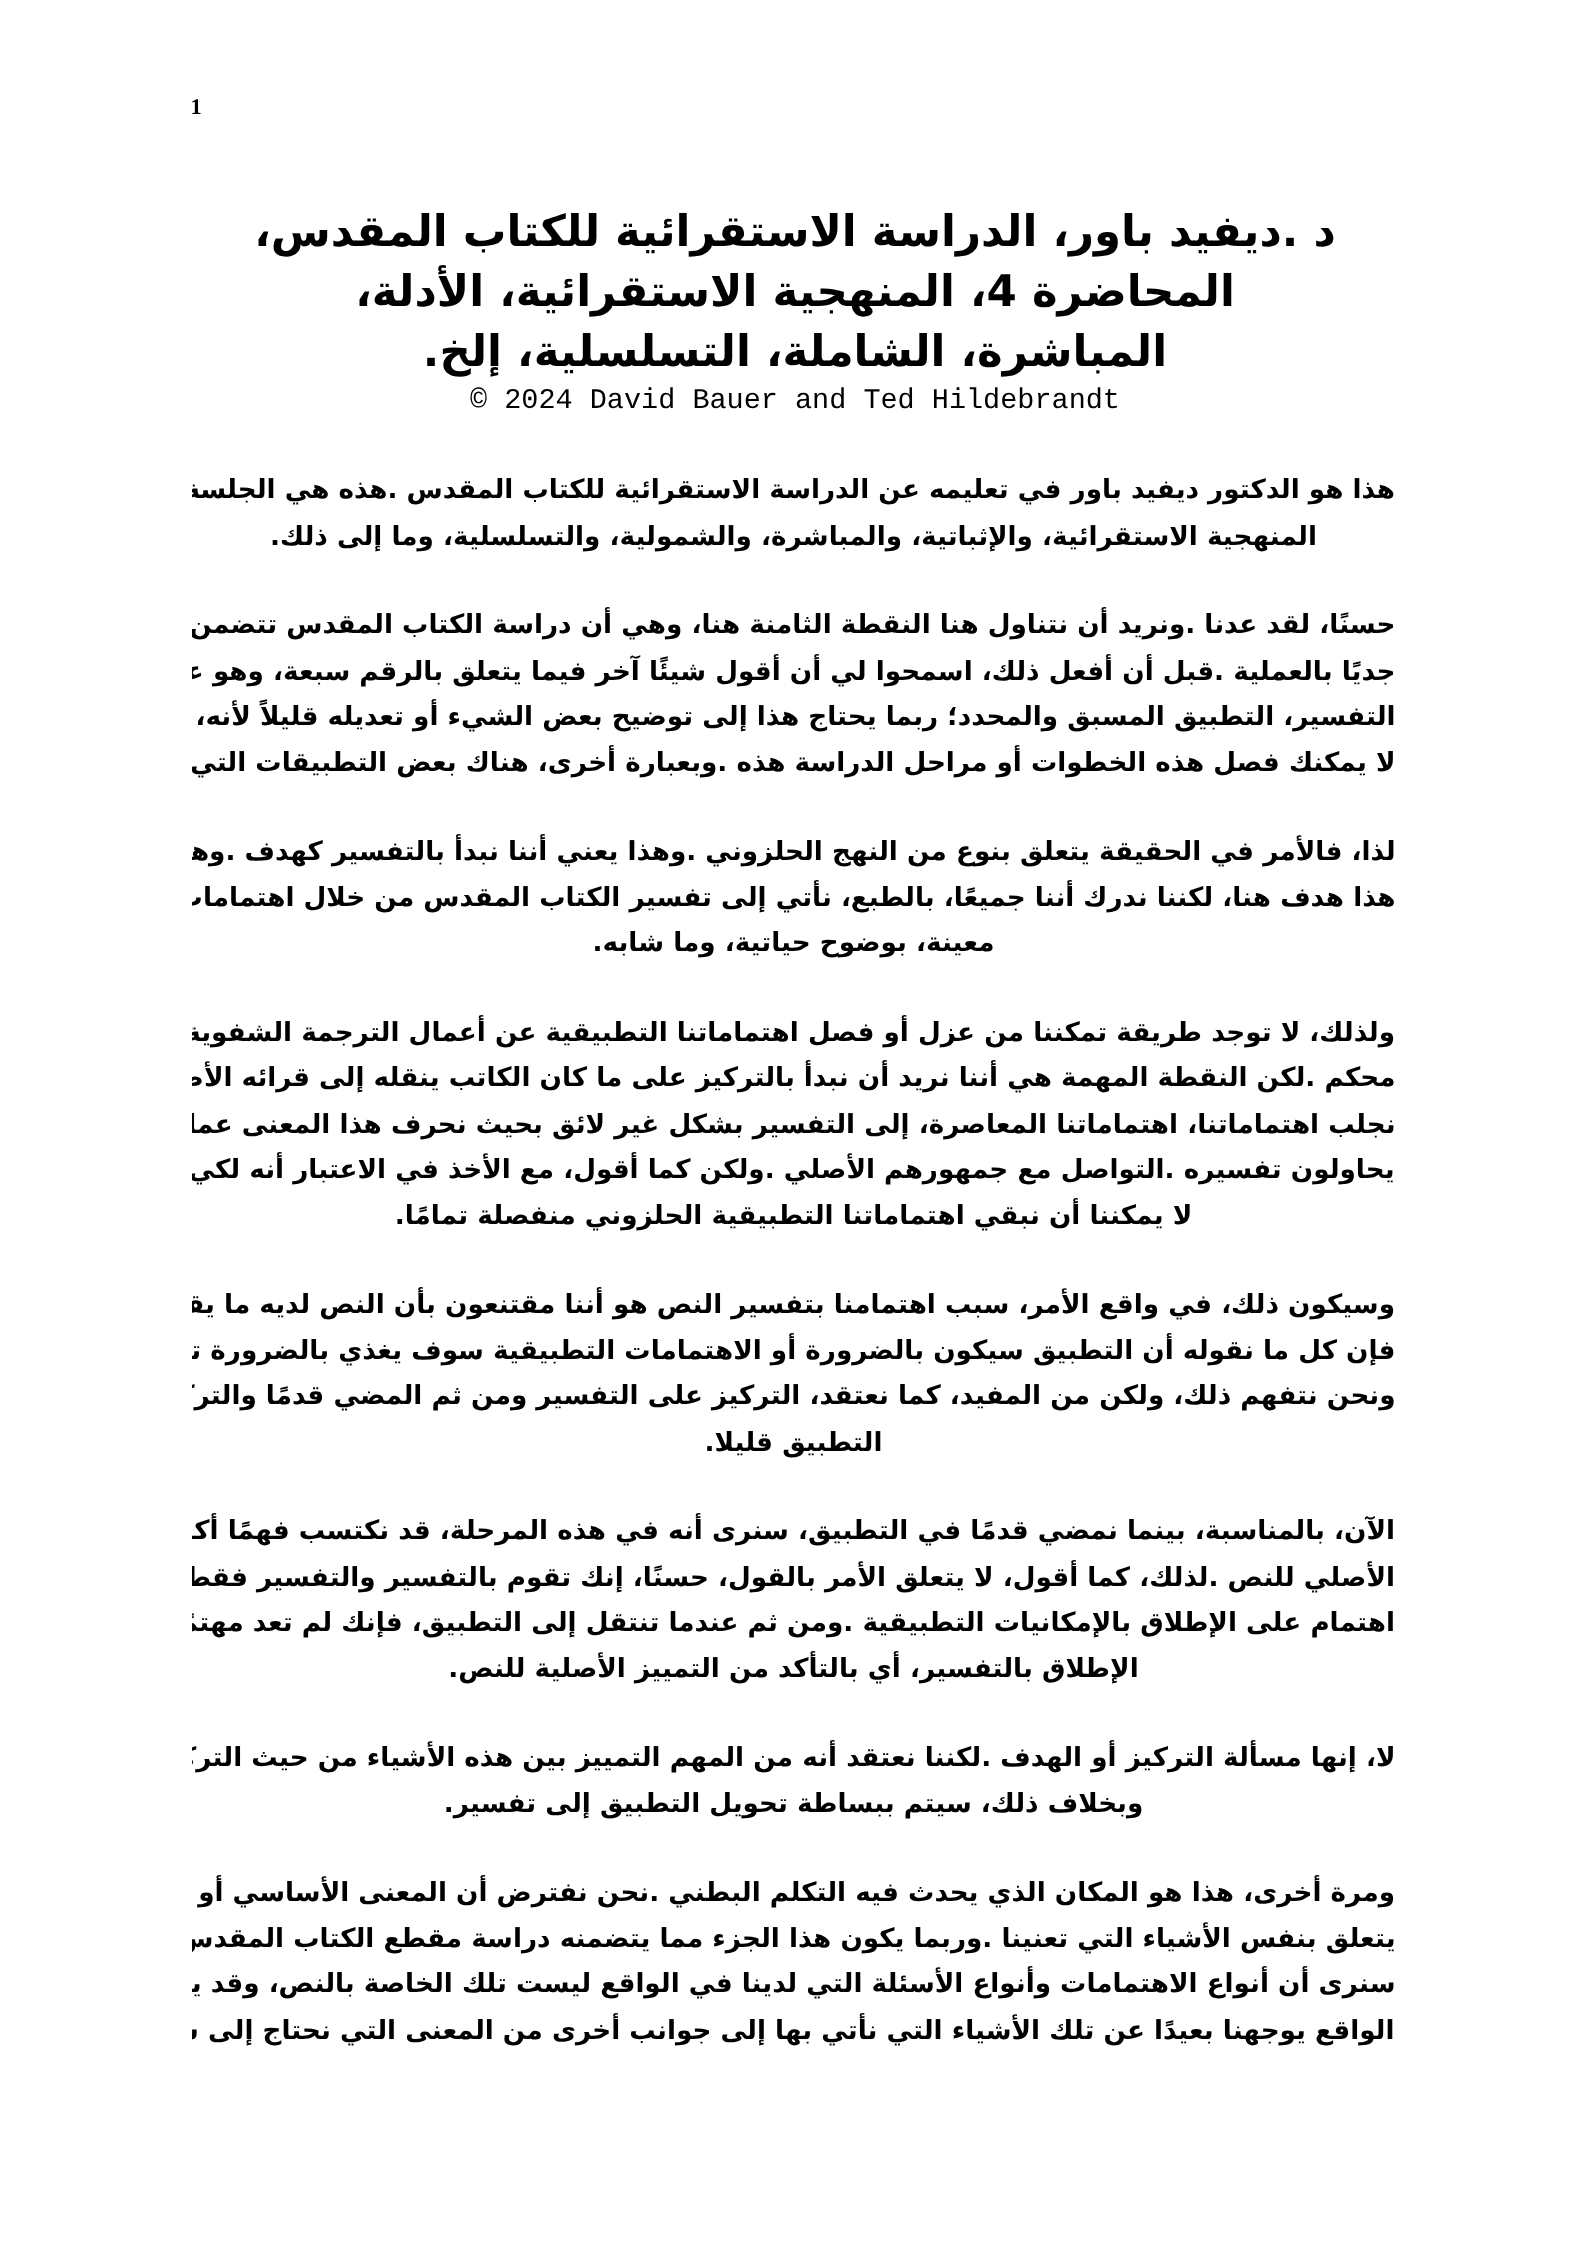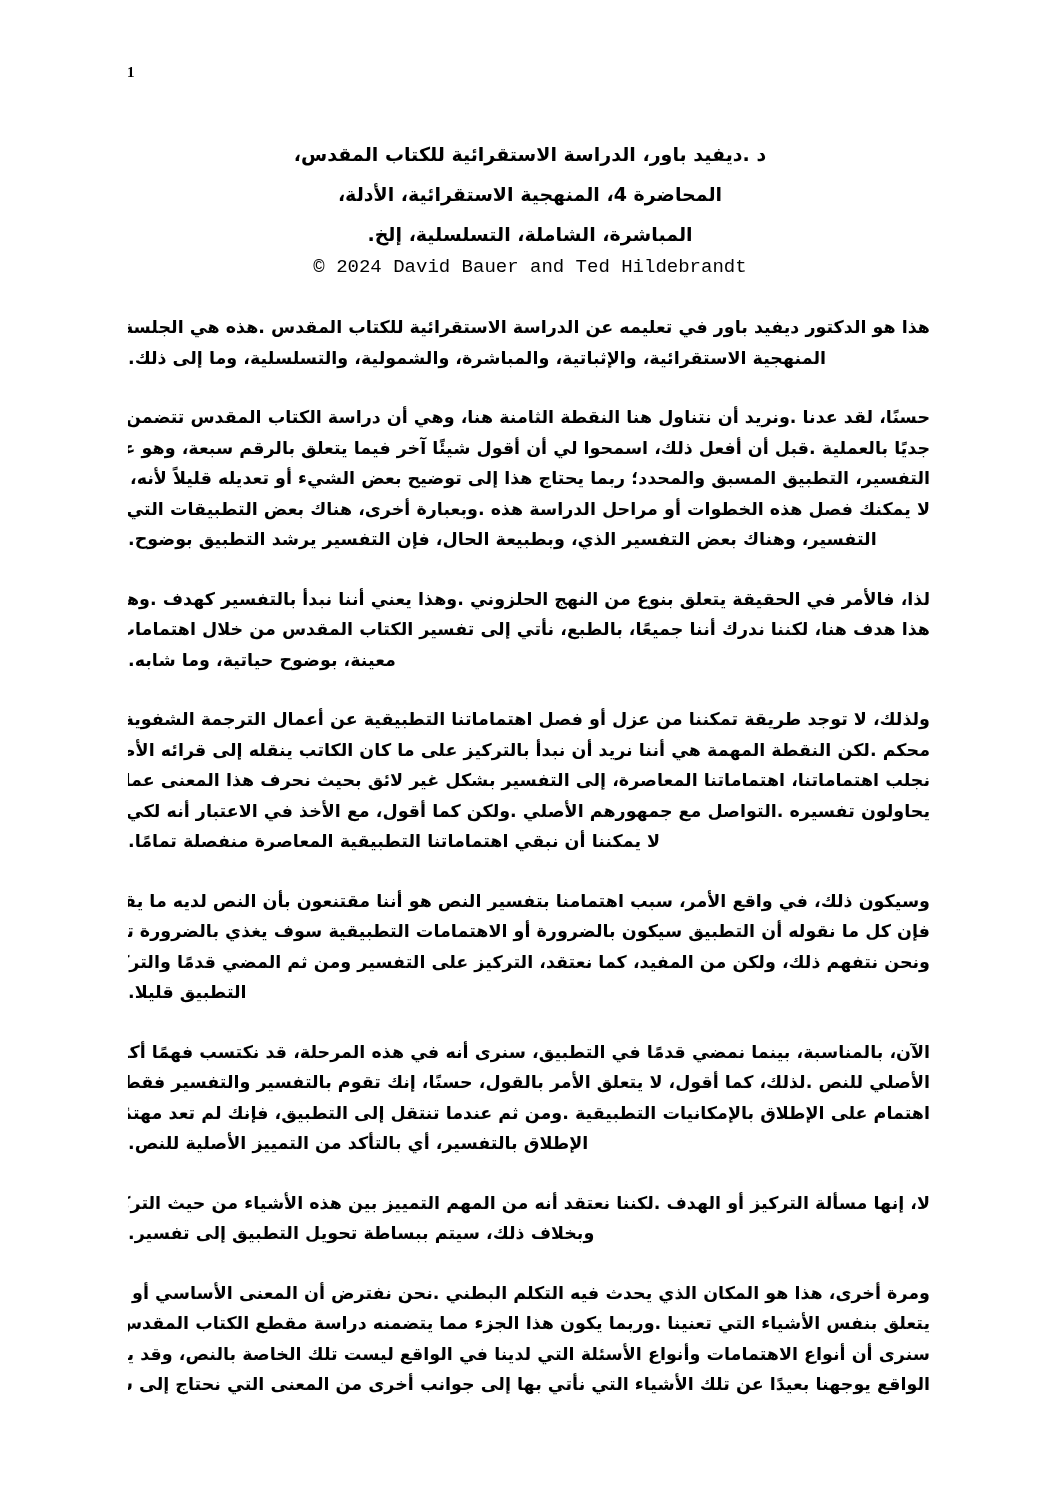--- a/index.html
+++ b/index.html
@@ -28,21 +28,21 @@
       left: 140px;
       width: 780px;
       top: 134px;
       text-align: center;
     }
     .title-line {
       display: block;
       direction: rtl;
       unicode-bidi: plaintext;
       font-weight: bold;
-      font-size: 19px;
+      font-size: 29px;
       line-height: 40px;
       white-space: nowrap;
     }
     .copyright {
       display: block;
       font-family: Liberation Mono, monospace;
       font-size: 19px;
       line-height: 26px;
       margin-top: 0px;
     }
@@ -51,21 +51,21 @@
       left: 128px;
       width: 802px;
       top: 312px;
     }
     .para {
       margin: 0 0 29px 0;
     }
     .line {
       display: block;
       direction: rtl;
-      text-align: left;
+      text-align: center;
       font-weight: bold;
       font-size: 17.5px;
       line-height: 30.5px;
       white-space: nowrap;
       overflow: hidden;
     }
     .line.justify {
       text-align: justify;
       text-align-last: justify;
     }
@@ -87,35 +87,34 @@
   <div class="para">
     <span class="line justify">هذا هو الدكتور ديفيد باور في تعليمه عن الدراسة الاستقرائية للكتاب المقدس .هذه هي الجلسة الثانية،</span>
     <span class="line">المنهجية الاستقرائية، والإثباتية، والمباشرة، والشمولية، والتسلسلية، وما إلى ذلك.</span>
   </div>
 
   <div class="para">
     <span class="line justify">حسنًا، لقد عدنا .ونريد أن نتناول هنا النقطة الثامنة هنا، وهي أن دراسة الكتاب المقدس تتضمن اهتمامًا</span>
     <span class="line justify">جديًا بالعملية .قبل أن أفعل ذلك، اسمحوا لي أن أقول شيئًا آخر فيما يتعلق بالرقم سبعة، وهو عمل</span>
     <span class="line justify">التفسير، التطبيق المسبق والمحدد؛ ربما يحتاج هذا إلى توضيح بعض الشيء أو تعديله قليلاً لأنه، بمعنى ما،</span>
     <span class="line justify">لا يمكنك فصل هذه الخطوات أو مراحل الدراسة هذه .وبعبارة أخرى، هناك بعض التطبيقات التي تدخل في</span>
-    <span class="line">التفسير، وهناك بعض التفسير الذي، وبطبيعة الحال، فإن التفسير يرشد التطبيق بوضوح.</span>
   </div>
 
   <div class="para">
     <span class="line justify">لذا، فالأمر في الحقيقة يتعلق بنوع من النهج الحلزوني .وهذا يعني أننا نبدأ بالتفسير كهدف .وهذا يعني أن</span>
     <span class="line justify">هذا هدف هنا، لكننا ندرك أننا جميعًا، بالطبع، نأتي إلى تفسير الكتاب المقدس من خلال اهتمامات حياتية</span>
     <span class="line">معينة، بوضوح حياتية، وما شابه.</span>
   </div>
 
   <div class="para">
     <span class="line justify">ولذلك، لا توجد طريقة تمكننا من عزل أو فصل اهتماماتنا التطبيقية عن أعمال الترجمة الشفوية بشكل</span>
     <span class="line justify">محكم .لكن النقطة المهمة هي أننا نريد أن نبدأ بالتركيز على ما كان الكاتب ينقله إلى قرائه الأصليين حتى لا</span>
     <span class="line justify">نجلب اهتماماتنا، اهتماماتنا المعاصرة، إلى التفسير بشكل غير لائق بحيث نحرف هذا المعنى عما كان الكتاب</span>
     <span class="line justify">يحاولون تفسيره .التواصل مع جمهورهم الأصلي .ولكن كما أقول، مع الأخذ في الاعتبار أنه لكي نكون واقعيين،</span>
-    <span class="line">لا يمكننا أن نبقي اهتماماتنا التطبيقية المعاصرة منفصلة تمامًا.</span>
+    <span class="line">لا يمكننا أن نبقي اهتماماتنا التطبيقية الحلزوني منفصلة تمامًا.</span>
   </div>
 
   <div class="para">
     <span class="line justify">وسيكون ذلك، في واقع الأمر، سبب اهتمامنا بتفسير النص هو أننا مقتنعون بأن النص لديه ما يقوله لنا .لذا،</span>
     <span class="line justify">فإن كل ما نقوله أن التطبيق سيكون بالضرورة أو الاهتمامات التطبيقية سوف يغذي بالضرورة تفسيرنا.</span>
     <span class="line justify">ونحن نتفهم ذلك، ولكن من المفيد، كما نعتقد، التركيز على التفسير ومن ثم المضي قدمًا والتركيز على</span>
     <span class="line">التطبيق قليلا.</span>
   </div>
 
   <div class="para">

